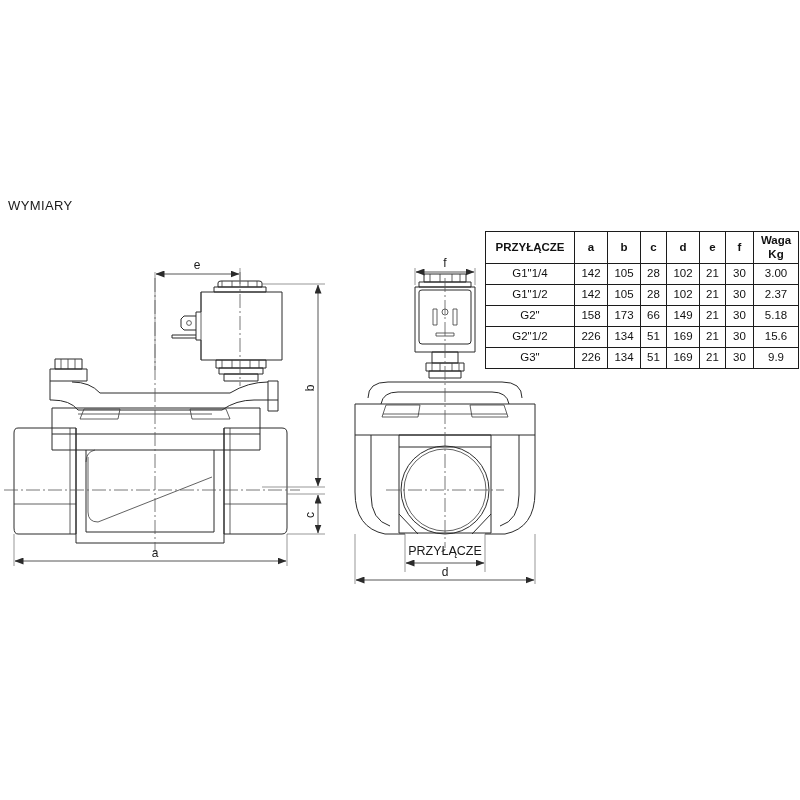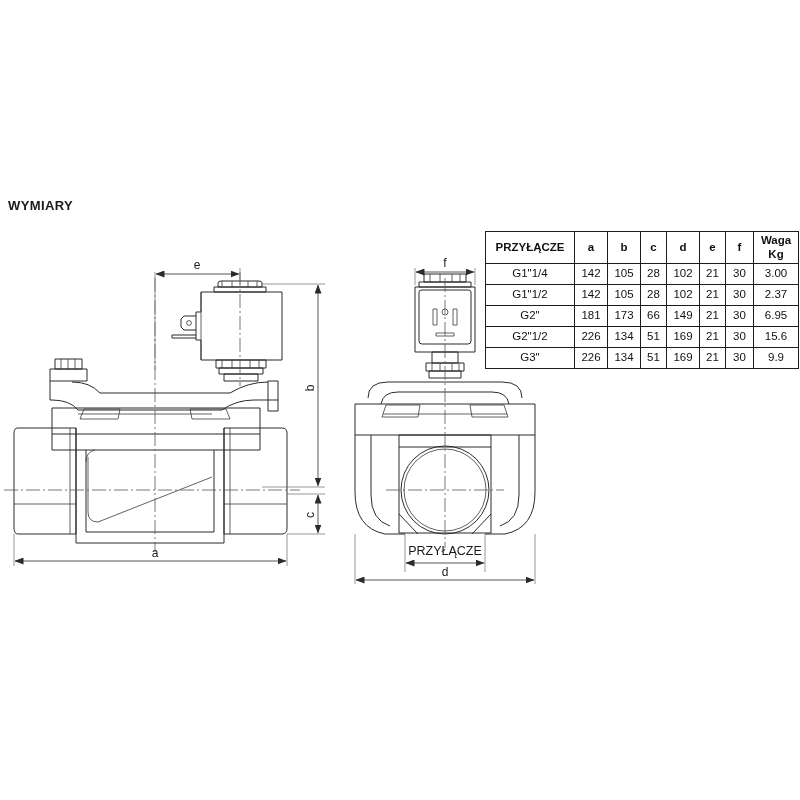--- a/index.html
+++ b/index.html
@@ -19,21 +19,21 @@
     position: absolute;
     left: 0; top: 0;
     width: 800px;
     height: 800px;
   }
   .page-title {
     position: absolute;
     left: 8px;
     top: 198px;
     font-size: 13px;
-    font-weight: bold;
+    font-weight: normal;
     letter-spacing: 0.4px;
     color: #1a1a1a;
     text-align: center;
   }
   
   #dims-table {
     position: absolute;
     left: 485px;
     top: 231px;
     border-collapse: collapse;
@@ -311,27 +311,27 @@
         <td class="c-a">142</td>
         <td class="c-b">105</td>
         <td class="c-c">28</td>
         <td class="c-d">102</td>
         <td class="c-e">21</td>
         <td class="c-f">30</td>
         <td class="c-w">2.37</td>
       </tr>
       <tr>
         <td class="c-conn">G2"</td>
-        <td class="c-a">181</td>
+        <td class="c-a">158</td>
         <td class="c-b">173</td>
         <td class="c-c">66</td>
         <td class="c-d">149</td>
         <td class="c-e">21</td>
         <td class="c-f">30</td>
-        <td class="c-w">6.95</td>
+        <td class="c-w">5.18</td>
       </tr>
       <tr>
         <td class="c-conn">G2"1/2</td>
         <td class="c-a">226</td>
         <td class="c-b">134</td>
         <td class="c-c">51</td>
         <td class="c-d">169</td>
         <td class="c-e">21</td>
         <td class="c-f">30</td>
         <td class="c-w">15.6</td>

